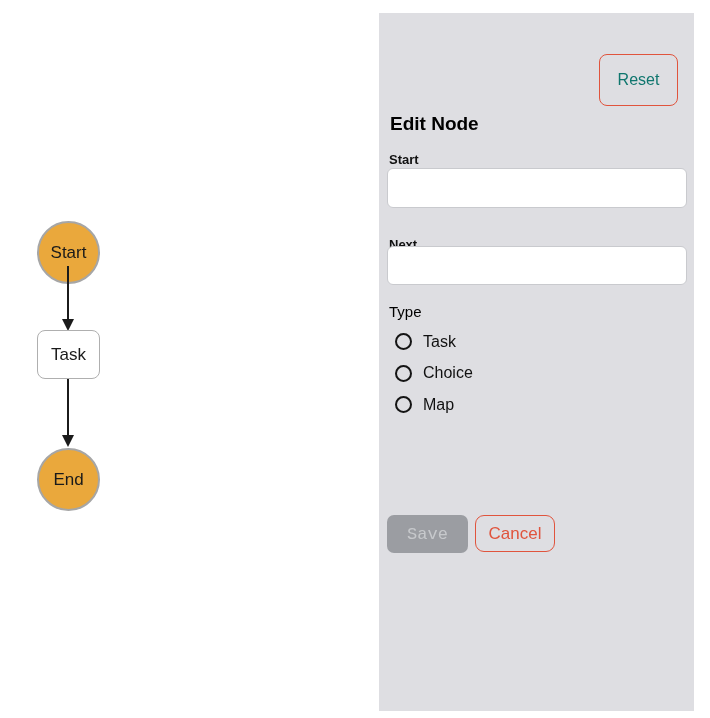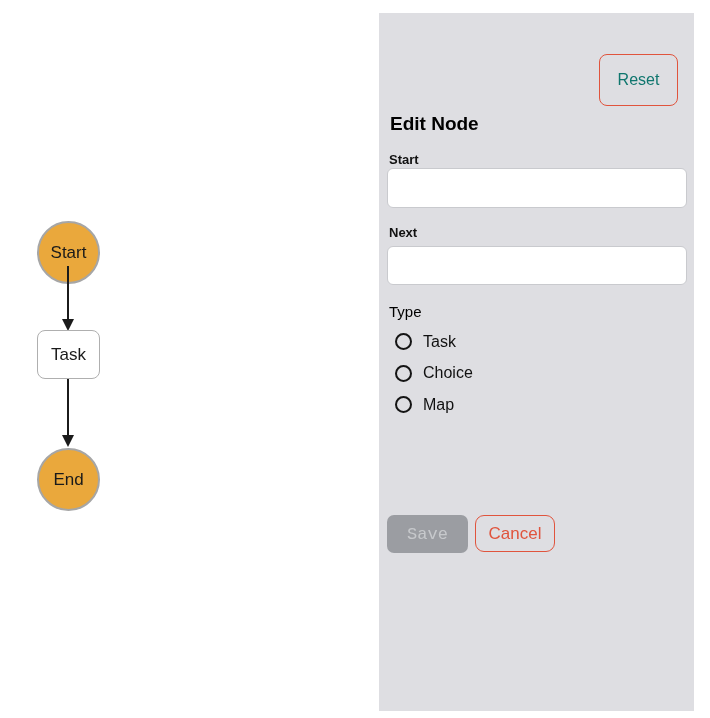--- a/index.html
+++ b/index.html
@@ -84,21 +84,21 @@
     color: #000000;
   }
   .field-label {
     position: absolute;
     left: 10px;
     font-size: 13px;
     font-weight: 700;
     color: #111;
   }
   .field-label.name { top: 139px; }
-  .field-label.next { top: 212px; }
+  .field-label.next { top: 224px; }
   .text-input {
     position: absolute;
     left: 8px;
     width: 300px; height: 40px;
     background: #ffffff;
     border: 1px solid #C9CACE;
     border-radius: 6px;
     font-size: 15px;
     font-family: "Liberation Sans", sans-serif;
     padding: 0 10px;

